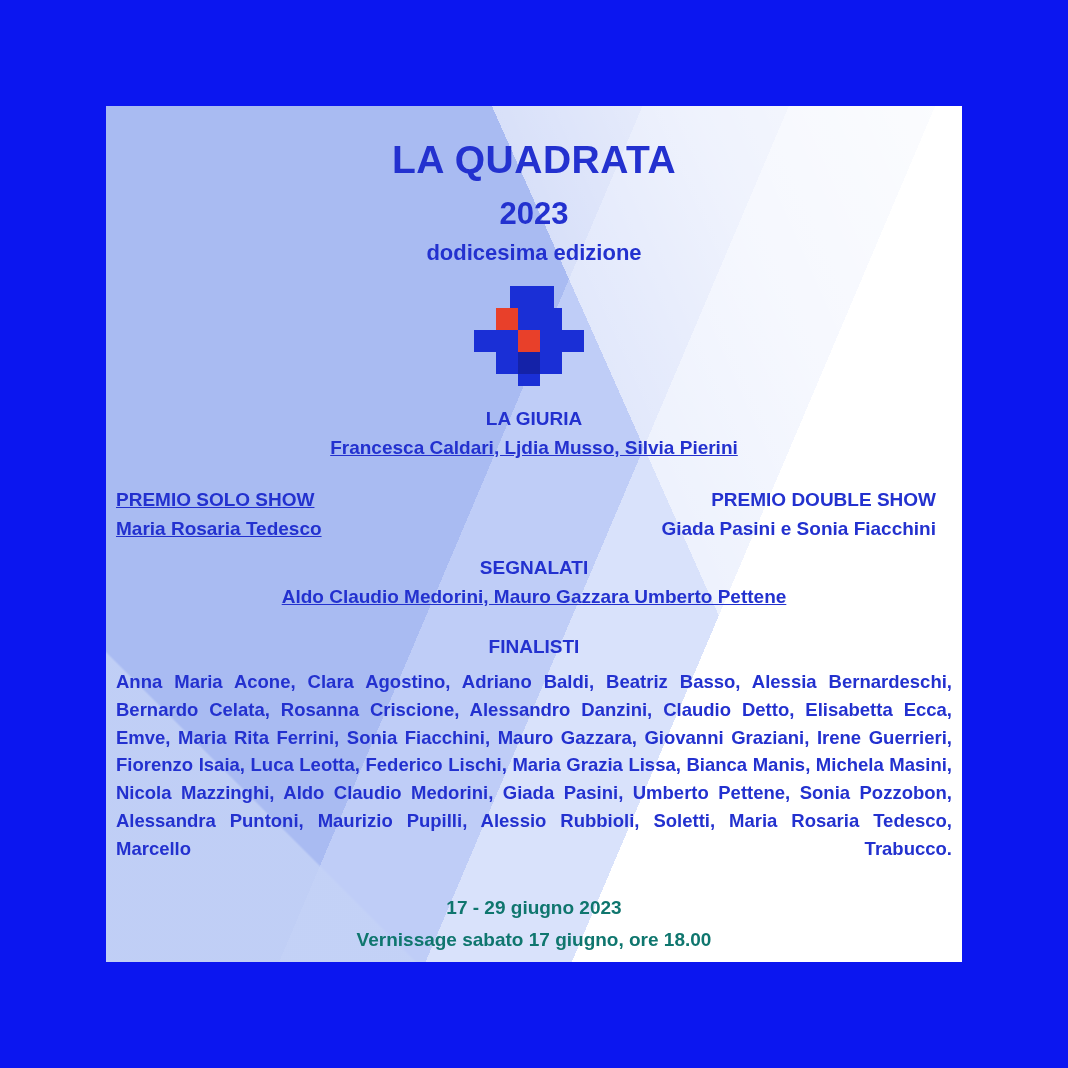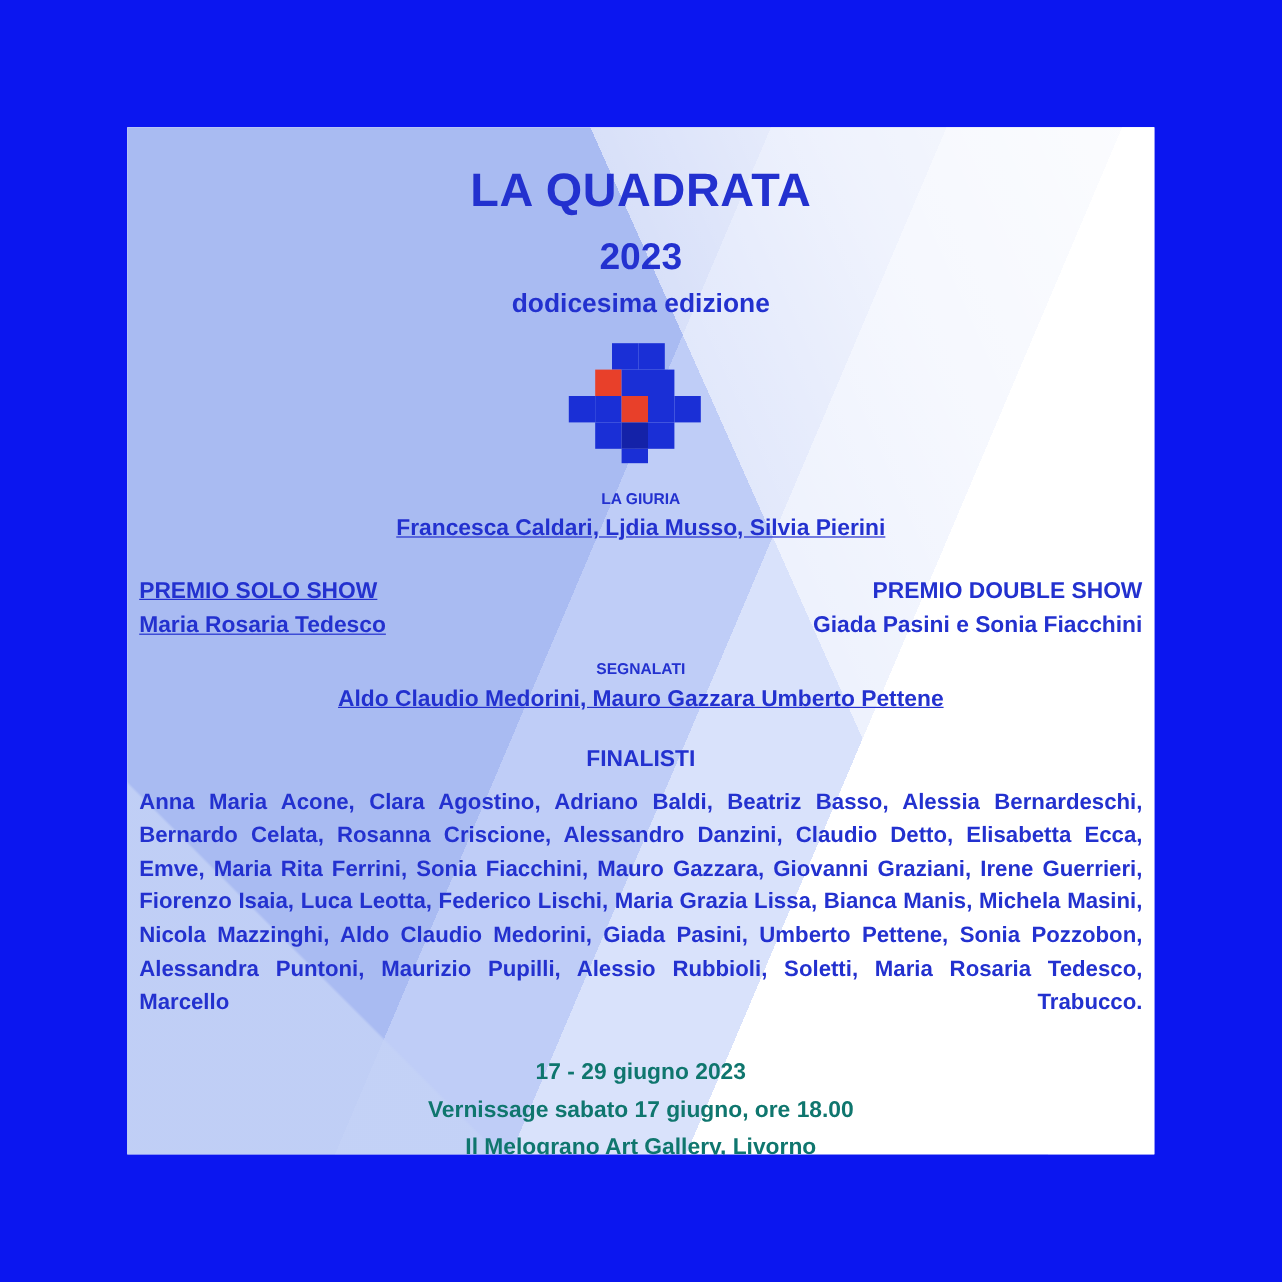--- a/index.html
+++ b/index.html
@@ -94,21 +94,21 @@
     margin: 20px auto 0 auto;
   }
   .sq {
     position: absolute;
   }
   .blue  { background: #1a2fd6; }
   .red   { background: #e8402a; }
   .dblue { background: #1422a8; }
 
   .section-title {
-    font-size: 13px;
+    font-size: 19px;
     font-weight: bold;
     margin-top: 22px;
     color: #2331cf;
   }
   .section-body {
     font-size: 19px;
     font-weight: bold;
     margin-top: 7px;
     color: #2331cf;
     text-decoration: underline;
@@ -120,21 +120,21 @@
     height: 62px;
   }
   .prize {
     position: absolute;
     top: 0;
     font-weight: bold;
     font-size: 19px;
     color: #2331cf;
   }
   .prize.left  { left: 10px;  text-align: left; text-decoration: underline; }
-  .prize.right { right: 10px; text-align: right; }
+  .prize.right { right: 26px; text-align: right; }
   .prize .p-name { display: block; margin-top: 7px; font-weight: bold; }
 
   .finalisti-title {
     font-size: 19px;
     font-weight: bold;
     margin-top: 28px;
     color: #2331cf;
   }
   .finalisti-body {
     font-size: 18.5px;

